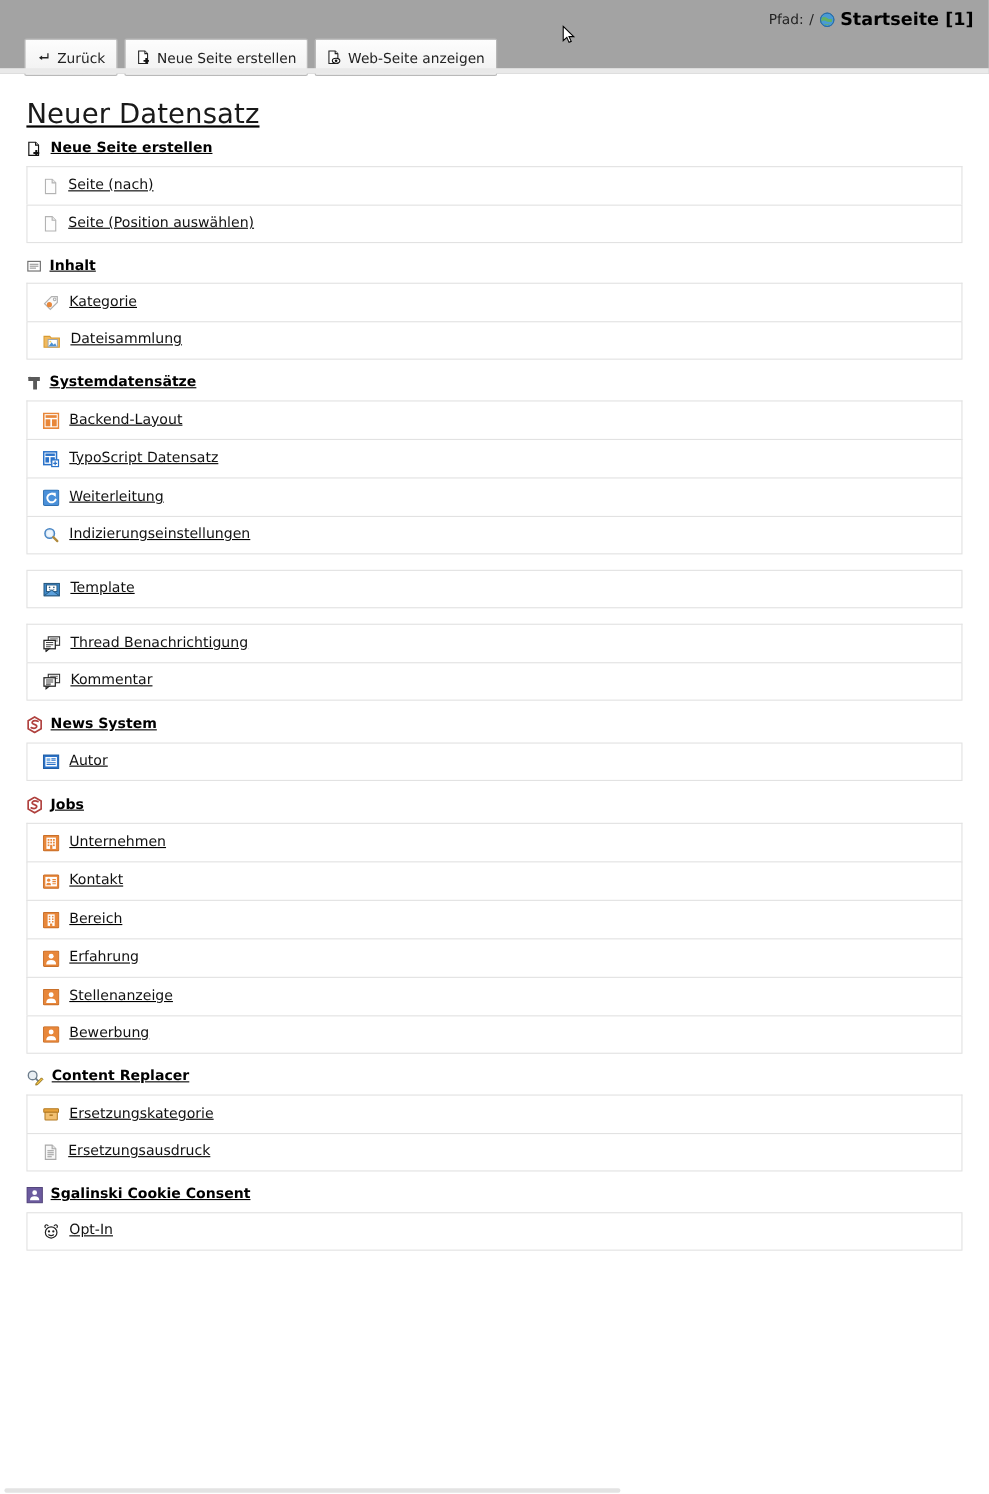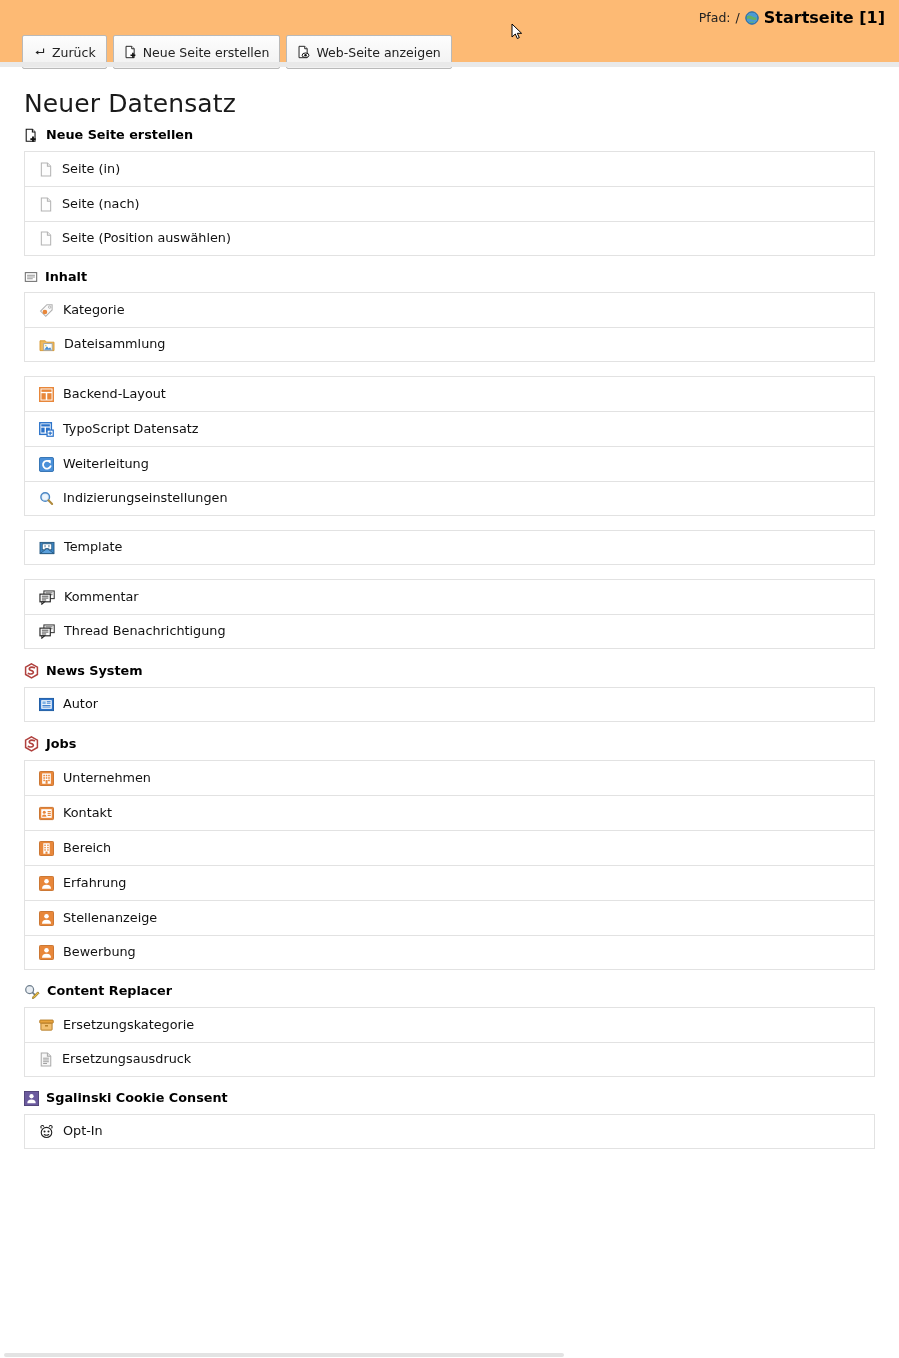--- a/index.html
+++ b/index.html
@@ -10,21 +10,21 @@
     background: #ffffff;
     font-family: "DejaVu Sans", "Liberation Sans", sans-serif;
     color: #000000;
     overflow: hidden;
   }
 
   
   #topbar {
     position: relative;
     height: 67px;
-    background: #fdba74;
+    background: #a3a3a3;
     border-bottom: 1px solid #c8c8c8;
   }
   #path-area {
     position: absolute;
     top: 8px; right: 14px;
     display: flex; align-items: center; gap: 5px;
     font-size: 12.5px;
     color: #222;
   }
   #path-area .path-title { font-weight: bold; color: #000; font-size: 16px; }
@@ -59,21 +59,21 @@
   
   #cursor {
     position: absolute;
     left: 511px; top: 23px;
     width: 12px; height: 18px;
     pointer-events: none;
     z-index: 50;
   }
 
   
-  #content { padding: 22px 24px 0 24px; }
+  #content { padding: 22px 24px 0 24px; text-decoration: underline; }
 
   #page-title {
     font-size: 25px;
     font-weight: normal;
     color: #1a1a1a;
     margin: 0 0 10px 0;
     letter-spacing: .1px;
   }
 
   .group { margin-bottom: 14px; }
@@ -201,29 +201,20 @@
           <span class="ghdr-text">Neue Seite erstellen</span>
         </div>
         <div class="group-list">
           <a class="rec-row" href="#">
             <span class="ico">
               <svg width="14" height="15" viewBox="0 0 15 16">
       <path d="M2.5 1 L9 1 L12.5 4.5 L12.5 15 L2.5 15 Z" fill="#fdfdfd" stroke="#b3b3b3" stroke-width="1.1"></path>
       <path d="M9 1 L9 4.5 L12.5 4.5" fill="#ececec" stroke="#b3b3b3" stroke-width="1.1"></path>
               </svg>
             </span>
-            <span class="rec-label">Seite (in)</span>
-          </a>
-          <a class="rec-row" href="#">
-            <span class="ico">
-              <svg width="14" height="15" viewBox="0 0 15 16">
-      <path d="M2.5 1 L9 1 L12.5 4.5 L12.5 15 L2.5 15 Z" fill="#fdfdfd" stroke="#b3b3b3" stroke-width="1.1"></path>
-      <path d="M9 1 L9 4.5 L12.5 4.5" fill="#ececec" stroke="#b3b3b3" stroke-width="1.1"></path>
-              </svg>
-            </span>
             <span class="rec-label">Seite (nach)</span>
           </a>
           <a class="rec-row" href="#">
             <span class="ico">
               <svg width="14" height="15" viewBox="0 0 15 16">
       <path d="M2.5 1 L9 1 L12.5 4.5 L12.5 15 L2.5 15 Z" fill="#fdfdfd" stroke="#b3b3b3" stroke-width="1.1"></path>
       <path d="M9 1 L9 4.5 L12.5 4.5" fill="#ececec" stroke="#b3b3b3" stroke-width="1.1"></path>
               </svg>
             </span>
             <span class="rec-label">Seite (Position auswählen)</span>
@@ -258,20 +249,29 @@
       <rect x="5" y="6" width="9" height="7.2" fill="#ffffff" stroke="#9aa3ab" stroke-width=".9"></rect>
       <path d="M5.6 12.6 L8.4 8.8 L10.4 11.2 L11.8 9.8 L13.4 12.6 Z" fill="#4a8fd0"></path>
       <circle cx="7.2" cy="8.1" r="0.9" fill="#f2d45a"></circle>
               </svg>
             </span>
             <span class="rec-label">Dateisammlung</span>
           </a>
         </div>
       </div>
       <div class="group">
+        <div class="group-header">
+          <span class="ico">
+            <svg width="14" height="15" viewBox="0 0 16 17">
+      <path d="M2 2 L14 2 L14 6 L11 6 L11 15 L7 15 L7 6 L2 6 Z" fill="#5a5a5a"></path>
+      <path d="M4.6 1.6 a3 3 0 0 0 -2.6 2.2 L2 2 Z" fill="#5a5a5a"></path>
+            </svg>
+          </span>
+          <span class="ghdr-text">Systemdatensätze</span>
+        </div>
         <div class="group-list">
           <a class="rec-row" href="#">
             <span class="ico">
               <svg width="15" height="15" viewBox="0 0 16 16">
       <rect x="0.8" y="0.8" width="14.4" height="14.4" fill="#ffffff" stroke="#e8873a" stroke-width="1.6"></rect>
       <rect x="2.6" y="2.6" width="10.8" height="2.6" fill="#e8873a"></rect>
       <rect x="2.6" y="6.6" width="4.6" height="6.8" fill="#e8873a"></rect>
       <rect x="8.8" y="6.6" width="4.6" height="6.8" fill="#e8873a"></rect>
               </svg>
             </span>
@@ -334,33 +334,33 @@
           <a class="rec-row" href="#">
             <span class="ico">
               <svg width="16" height="15" viewBox="0 0 17 16">
       <rect x="5.2" y="1" width="11" height="8.2" fill="#fafafa" stroke="#333" stroke-width="1.1"></rect>
       <path d="M7 3 H14.4 M7 5 H14.4 M7 7 H12" stroke="#555" stroke-width=".9"></path>
       <rect x="1" y="4.4" width="11" height="8.2" fill="#ffffff" stroke="#222" stroke-width="1.2"></rect>
       <path d="M3 6.6 H10 M3 8.6 H10 M3 10.6 H7.6" stroke="#444" stroke-width="1"></path>
       <path d="M3 12.6 L3 15.2 L6 12.6 Z" fill="#ffffff" stroke="#222" stroke-width="1.1"></path>
               </svg>
             </span>
-            <span class="rec-label">Kommentar</span>
+            <span class="rec-label">Thread Benachrichtigung</span>
           </a>
           <a class="rec-row" href="#">
             <span class="ico">
               <svg width="16" height="15" viewBox="0 0 17 16">
       <rect x="5.2" y="1" width="11" height="8.2" fill="#fafafa" stroke="#333" stroke-width="1.1"></rect>
       <path d="M7 3 H14.4 M7 5 H14.4 M7 7 H12" stroke="#555" stroke-width=".9"></path>
       <rect x="1" y="4.4" width="11" height="8.2" fill="#ffffff" stroke="#222" stroke-width="1.2"></rect>
       <path d="M3 6.6 H10 M3 8.6 H10 M3 10.6 H7.6" stroke="#444" stroke-width="1"></path>
       <path d="M3 12.6 L3 15.2 L6 12.6 Z" fill="#ffffff" stroke="#222" stroke-width="1.1"></path>
               </svg>
             </span>
-            <span class="rec-label">Thread Benachrichtigung</span>
+            <span class="rec-label">Kommentar</span>
           </a>
         </div>
       </div>
       <div class="group">
         <div class="group-header">
           <span class="ico">
             <svg width="15" height="16" viewBox="0 0 16 17">
       <path d="M8 .8 L14.3 4.4 L14.3 12.2 L8 15.8 L1.7 12.2 L1.7 4.4 Z" fill="#ffffff" stroke="#b0413e" stroke-width="1.6"></path>
       <path d="M11.2 5 q-3.6 -1.5 -5.3 .4 q-1.2 1.6 1.8 2.6 q3.2 1 2 2.7 q-1.4 1.9 -5 .4" fill="none" stroke="#b0413e" stroke-width="1.7" stroke-linecap="round"></path>
             </svg>

